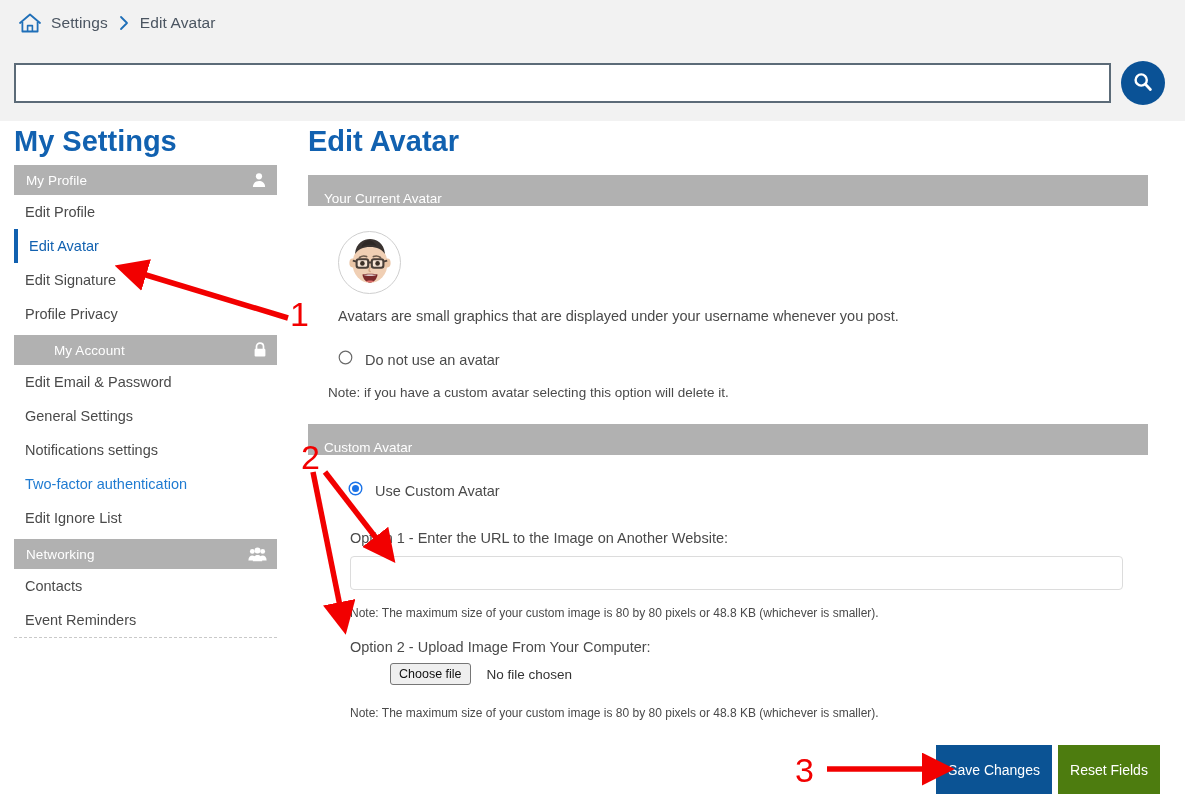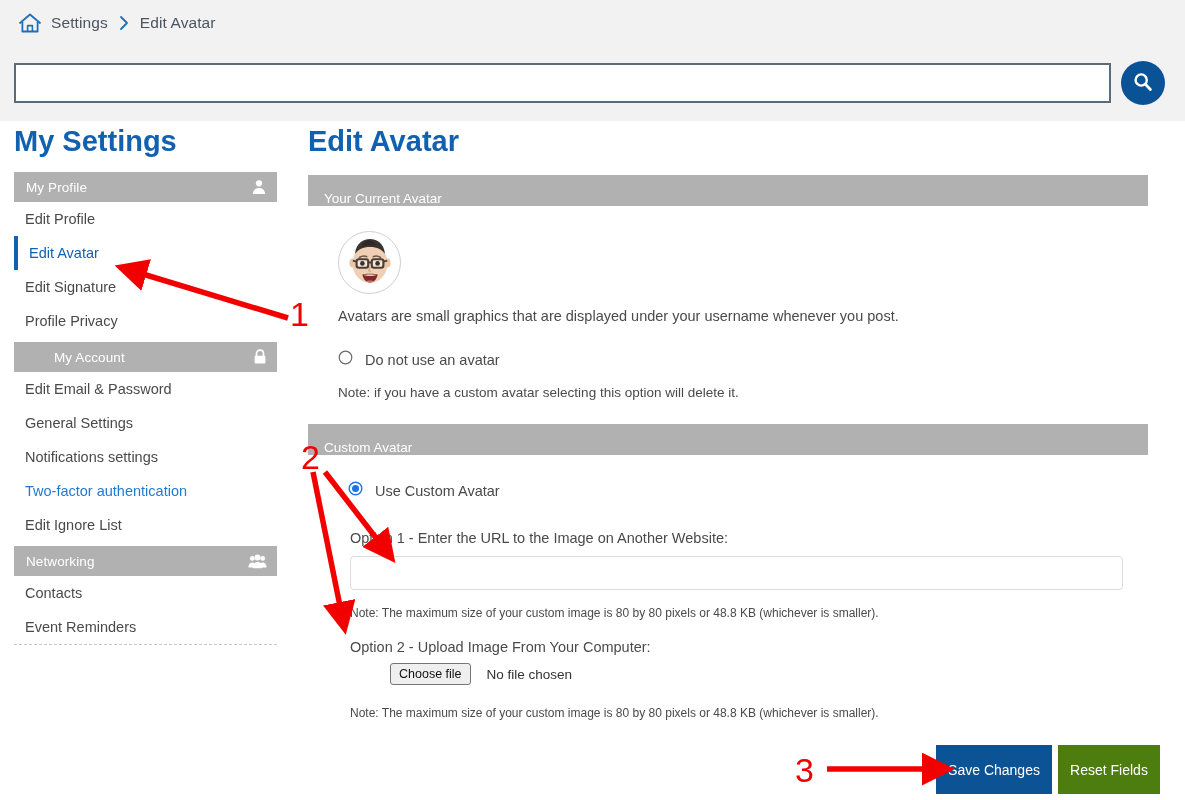--- a/index.html
+++ b/index.html
@@ -36,21 +36,21 @@
   .search-btn {
     position:absolute; left:1121px; top:61px; width:44px; height:44px;
     border-radius:50%; background:#0a5296; border:none; cursor:pointer;
     display:flex; align-items:center; justify-content:center; padding:0;
   }
 
   
   .sidebar { position:absolute; left:0; top:121px; width:290px; }
   .my-settings-title {
     font-size:29px; font-weight:bold; color:#1161b0;
-    margin:0; padding:0 0 11px 14px; line-height:40px;
+    margin:0; padding:0 0 4px 14px; line-height:40px;
   }
   .section-header {
     position:relative; margin:0 0 0 14px; width:263px; height:30px;
     background:#b1b1b1; color:#ffffff; font-size:13.5px;
     display:flex; align-items:center; padding:0 10px 0 12px;
     justify-content:space-between;
   }
   .section-header .sh-label { letter-spacing:.1px; }
   .section-icon { display:flex; align-items:center; }
   .nav-item {
@@ -84,21 +84,21 @@
     display:flex; align-items:center; justify-content:center;
   }
   .avatar-caption {
     font-size:14.5px; color:#4a4a4a; margin:14px 0 0 30px;
   }
   .radio-row {
     display:flex; align-items:center; gap:12px; margin:26px 0 0 30px;
   }
   .radio-row.indent { margin-left:40px; }
   .radio-label { font-size:14.5px; color:#4a4a4a; }
-  .note-text { font-size:13.5px; color:#4a4a4a; margin:16px 0 0 30px; }
+  .note-text { font-size:13.5px; color:#4a4a4a; margin:16px 0 0 20px; }
   .field-label { font-size:14.5px; color:#4a4a4a; margin:30px 0 0 42px; }
   .url-input {
     display:block; margin:10px 0 0 42px; width:773px; height:34px;
     border:1px solid #dcdcdc; border-radius:4px; background:#fff;
     font-family:"Liberation Sans", sans-serif; font-size:14px;
     color:#333; padding:0 9px; outline:none;
   }
   .note-indent { font-size:12px; color:#4a4a4a; margin:16px 0 0 42px; }
   .file-row { display:flex; align-items:center; gap:16px; margin:8px 0 0 42px;padding-left:40px; }
   .choose-file-btn {

